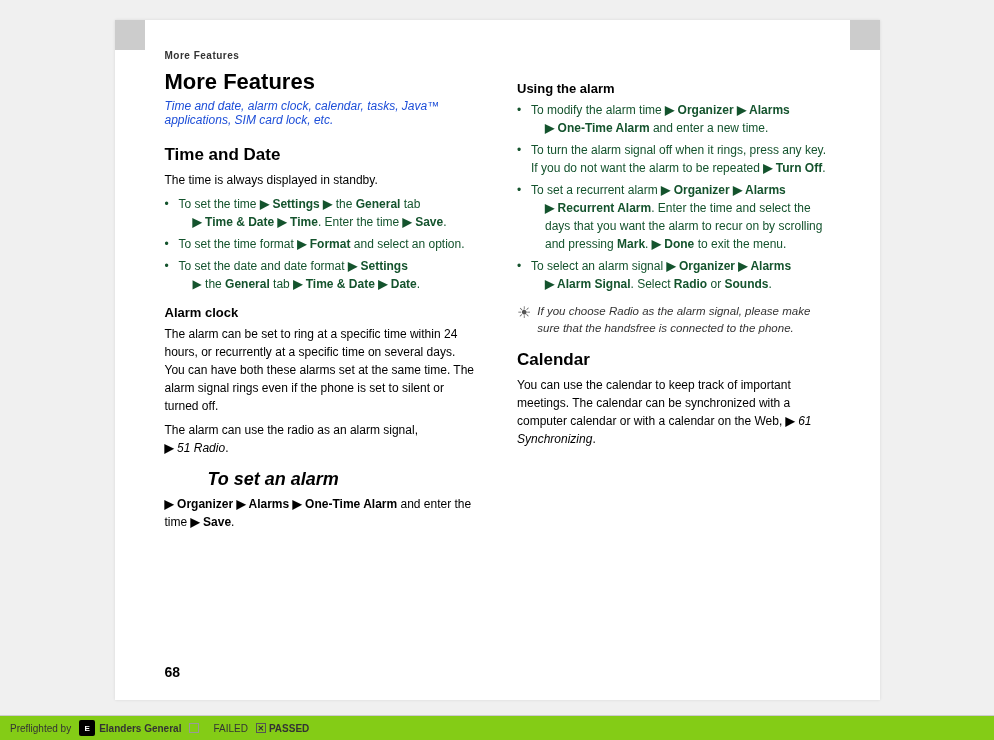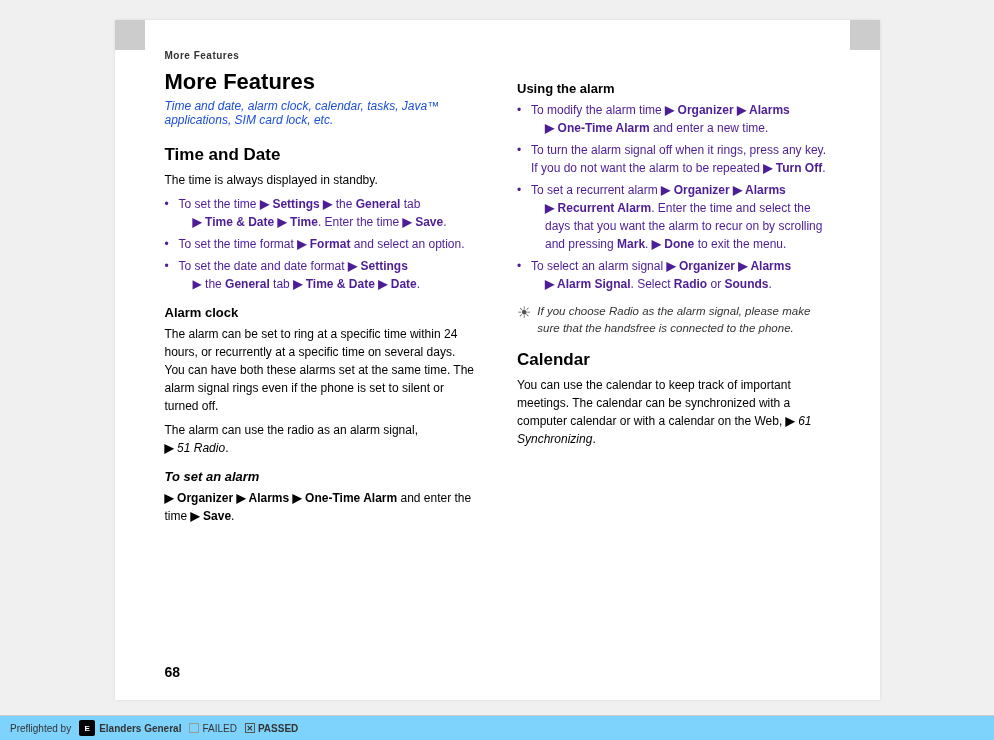--- a/index.html
+++ b/index.html
@@ -73,21 +73,21 @@
 
     .bullet-list {
       list-style: none;
       padding: 0;
       margin-bottom: 8px;
     }
 
     .bullet-list li {
       font-size: 12px;
       line-height: 1.5;
-      color: #4c1d95;
+      color: #14532d;
       padding-left: 14px;
       position: relative;
       margin-bottom: 4px;
     }
 
     .bullet-list li::before {
       content: "•";
       position: absolute;
       left: 0;
       top: 0;
@@ -131,21 +131,21 @@
     }
 
     .tip-text {
       font-style: italic;
       font-size: 11.5px;
       line-height: 1.5;
       color: #333;
     }
 
     .preflight-bar {
-      background: #7dd3fc;
+      background: #84cc16;
       border-top: 1px solid #ccc;
       padding: 4px 10px;
       display: flex;
       align-items: center;
       gap: 8px;
       font-size: 10px;
       color: #333;
       position: fixed;
       bottom: 0;
       left: 0;
@@ -171,21 +171,21 @@
 
     .preflight-logo-icon span {
       color: #fff;
       font-size: 8px;
       font-weight: bold;
     }
 
     .status-failed {
       display: flex;
       align-items: center;
-      gap: 3px;
+      gap: 14px;
       font-size: 10px;
     }
 
     .status-passed {
       display: flex;
       align-items: center;
       gap: 3px;
       font-size: 10px;
       font-weight: bold;
     }
@@ -259,21 +259,21 @@
       </ul>
 
       <div class="subsection-title">Alarm clock</div>
       <div class="body-text">The alarm can be set to ring at a specific time within 24 hours, or recurrently at a specific time on several days. You can have both these alarms set at the same time. The alarm signal rings even if the phone is set to silent or turned off.</div>
       <div class="body-text">
         <span>The alarm can use the radio as an alarm signal,</span><br>
         <span><strong>▶</strong> <em>51 Radio</em>.</span>
       </div>
 
       <div style="margin-top: 10px;">
-        <div class="subsection-title" style="font-style: italic; font-size: 13px;">To set an alarm</div>
+        <div class="subsection-title" style="font-style: italic; font-size: 18px; margin-left: 43px;">To set an alarm</div>
         <div class="body-text">
           <strong>▶ Organizer ▶ Alarms ▶ One-Time Alarm</strong> and enter the time <strong>▶ Save</strong>.
         </div>
       </div>
 
     </div>
 
     <div class="right-col">
 
       <div class="subsection-title">Using the alarm</div>

